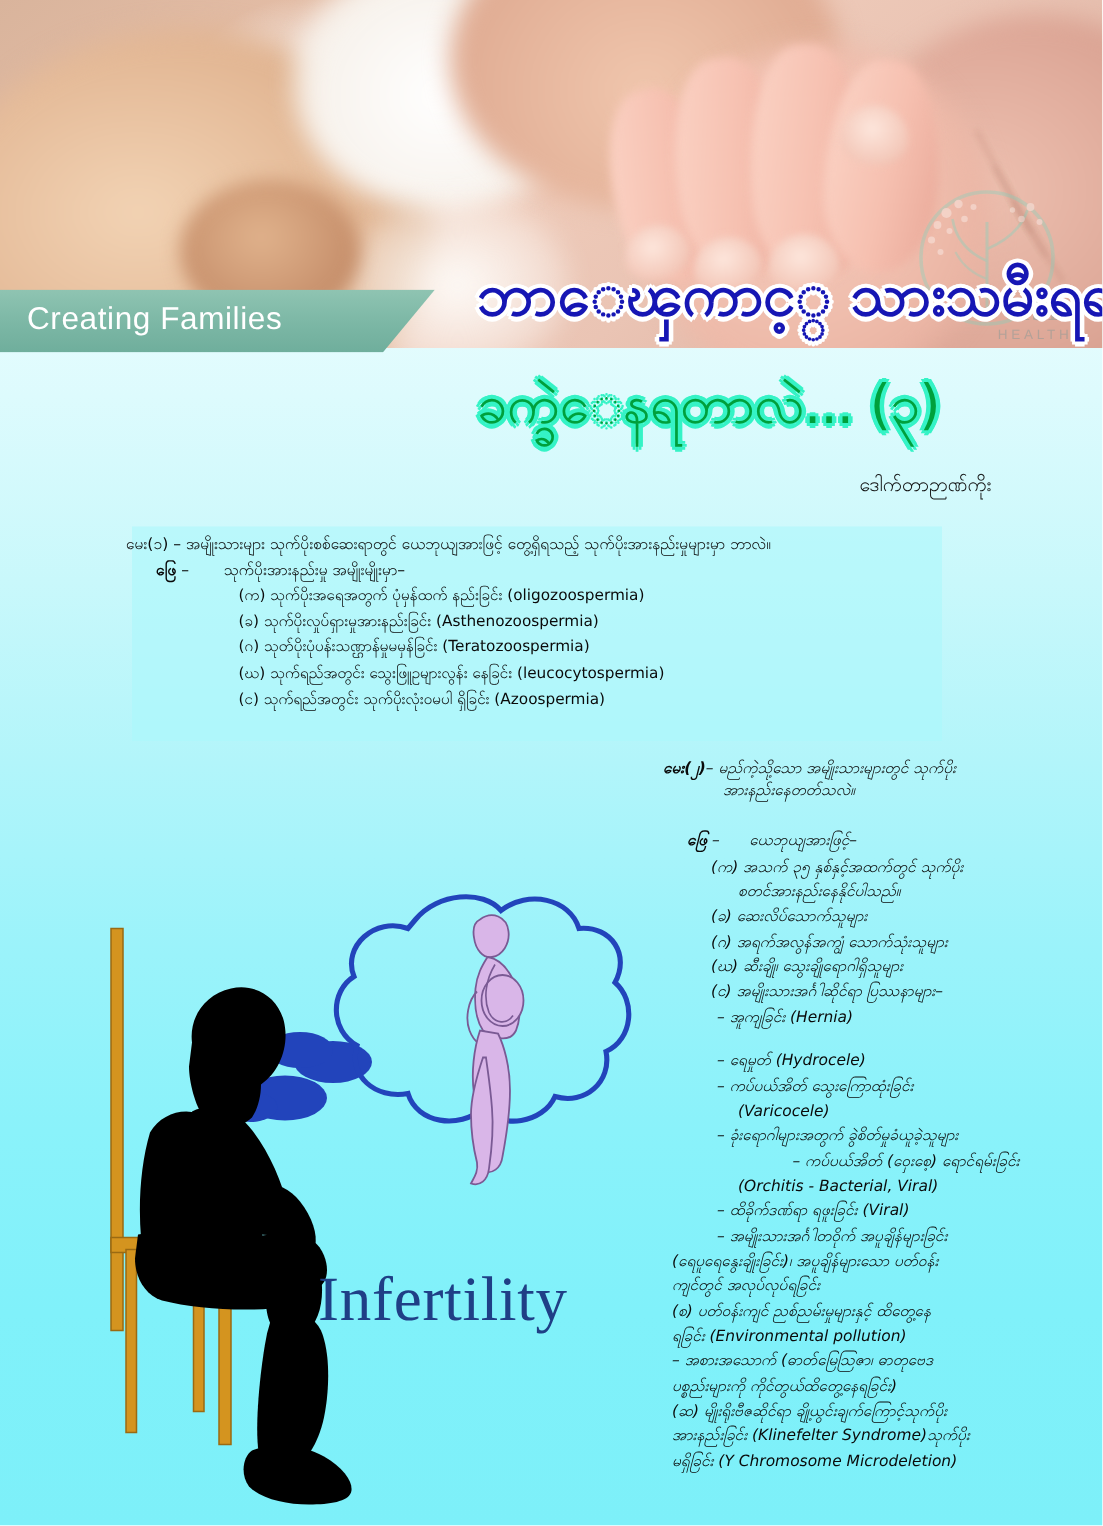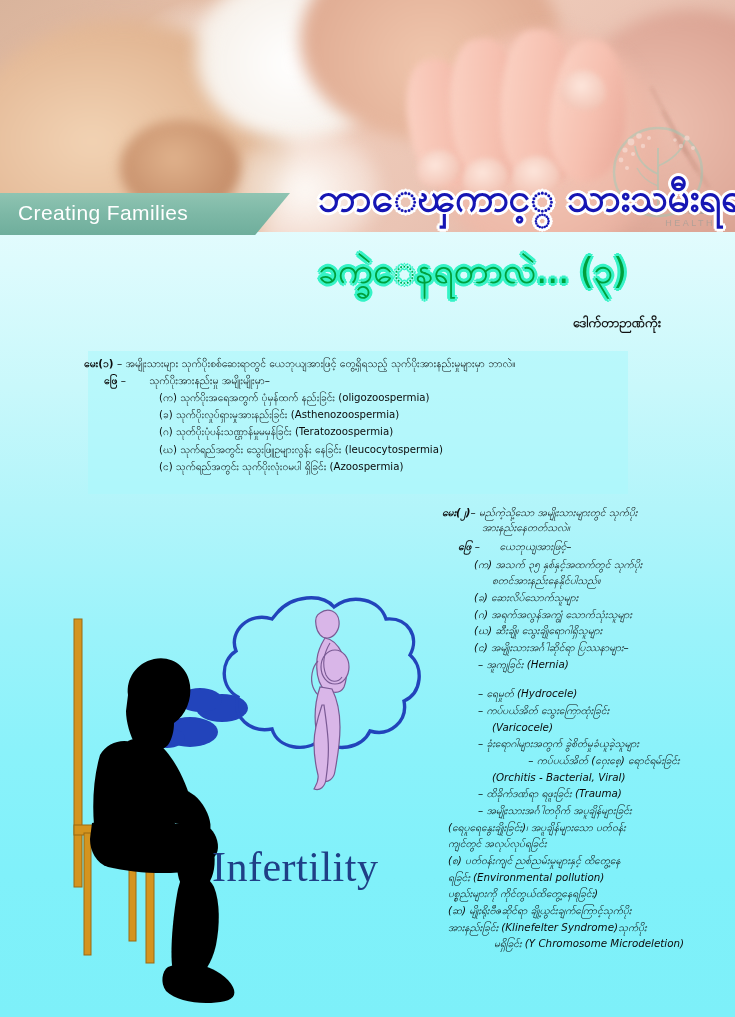--- a/index.html
+++ b/index.html
@@ -187,21 +187,21 @@
       -3px  0   0 #35f3c6,  3px  0   0 #35f3c6,
        0   -3px 0 #35f3c6,  0    3px 0 #35f3c6;
     white-space: nowrap;
   }
   .byline {
     position: absolute;
     left: 0; top: 314px;
     width: 661px;
     text-align: right;
     font-size: 13px;
-    font-weight: bold;
+    font-weight: normal;
     color: #111111;
     font-family: "DejaVu Sans", sans-serif;
   }
 
   
   .q1-panel {
     position: absolute;
     left: 88px; top: 351px;
     width: 540px; height: 143px;
     background: rgba(170,248,252,0.55);
@@ -211,21 +211,21 @@
     left: 84px; top: 356px;
     width: 556px;
     font-family: "DejaVu Sans", sans-serif;
     color: #0a0a0a;
   }
   .q-head {
     font-size: 10.4px;
     line-height: 1.5;
     white-space: nowrap;
   }
-  .q-head b { font-weight: bold; }
+  .q-head b { font-weight: normal; }
   .a-head {
     font-size: 10.4px;
     line-height: 1.65;
     padding-left: 20px;
   }
   .a-head b { font-weight: bold; }
   .q1-list {
     padding-left: 75px;
     font-size: 10.2px;
     line-height: 1.70;
@@ -246,21 +246,21 @@
   .q2-q {
     font-size: 10.3px;
     line-height: 1.5;
     text-align: justify;
     padding-left: 8px;
   }
   .q2-q b { font-weight: bold; }
   .q2-q .cont { display: block; padding-left: 40px; }
   .q2-a {
     padding-left: 24px;
-    margin-top: 2px;
+    margin-top: 16px;
   }
   .q2-a b { font-weight: bold; }
   .q2-items { padding-left: 40px; margin-top: 1px; }
   .q2-items > div { margin-bottom: 0px; }
 
   
   .illus {
     position: absolute;
     left: 22px; top: 575px;
     width: 410px; height: 430px;
@@ -372,30 +372,31 @@
         <div>(ဂ) အရက်အလွန်အကျွံ သောက်သုံးသူများ</div>
         <div>(ဃ) ဆီးချို၊ သွေးချိုရောဂါရှိသူများ</div>
         <div>(င) အမျိုးသားအင်္ဂါဆိုင်ရာ ပြဿနာများ–</div>
         <div style="padding-left: 4px;">– အူကျခြင်း (Hernia)</div>
         <div style="padding-left: 4px; margin-top: 13px;">– ရေမှုတ် (Hydrocele)</div>
         <div style="padding-left: 4px;">– ကပ်ပယ်အိတ် သွေးကြောထုံးခြင်း</div>
         <div style="padding-left: 18px;">(Varicocele)</div>
         <div style="padding-left: 4px;">– ခုံးရောဂါများအတွက် ခွဲစိတ်မှုခံယူခဲ့သူများ</div>
         <div style="padding-left: 4px; text-align: center;">– ကပ်ပယ်အိတ် (ဝှေးစေ့) ရောင်ရမ်းခြင်း</div>
         <div style="padding-left: 18px;">(Orchitis - Bacterial, Viral)</div>
-        <div style="padding-left: 4px;">– ထိခိုက်ဒဏ်ရာ ရဖူးခြင်း (Trauma)</div>
+        <div style="padding-left: 4px;">– ထိခိုက်ဒဏ်ရာ ရဖူးခြင်း (Viral)</div>
         <div style="padding-left: 4px;">– အမျိုးသားအင်္ဂါတဝိုက် အပူချိန်များခြင်း</div>
         <div style="margin-left: -26px;">(ရေပူရေနွေးချိုးခြင်း)၊ အပူချိန်များသော ပတ်ဝန်း</div>
         <div style="margin-left: -26px;">ကျင်တွင် အလုပ်လုပ်ရခြင်း</div>
         <div style="margin-left: -26px;">(စ) ပတ်ဝန်းကျင် ညစ်ညမ်းမှုများနှင့် ထိတွေ့နေ</div>
         <div style="margin-left: -26px;">ရခြင်း (Environmental pollution)</div>
+        <div style="margin-left: -26px;">– အစားအသောက် (ဓာတ်မြေဩဇာ၊ ဓာတုဗေဒ</div>
         <div style="margin-left: -26px;">ပစ္စည်းများကို ကိုင်တွယ်ထိတွေ့နေရခြင်း)</div>
         <div style="margin-left: -26px;">(ဆ) မျိုးရိုးဗီဇဆိုင်ရာ ချို့ယွင်းချက်ကြောင့်သုက်ပိုး</div>
         <div style="margin-left: -26px;">အားနည်းခြင်း (Klinefelter Syndrome)သုက်ပိုး</div>
-        <div style="margin-left: -26px; text-align: center;">မရှိခြင်း (Y Chromosome Microdeletion)</div>
+        <div style="margin-left: -26px;">မရှိခြင်း (Y Chromosome Microdeletion)</div>
       </div>
   </div>
 
   <svg class="illus" viewBox="0 0 410 430">
 
     <ellipse cx="168" cy="157" rx="28" ry="15" fill="#2244bb"></ellipse>
     <ellipse cx="200" cy="133" rx="26" ry="14" fill="#2244bb"></ellipse>
     <ellipse cx="178" cy="125" rx="22" ry="12" fill="#2244bb"></ellipse>
     <ellipse cx="145" cy="163" rx="18" ry="10" fill="#2244bb"></ellipse>
 

